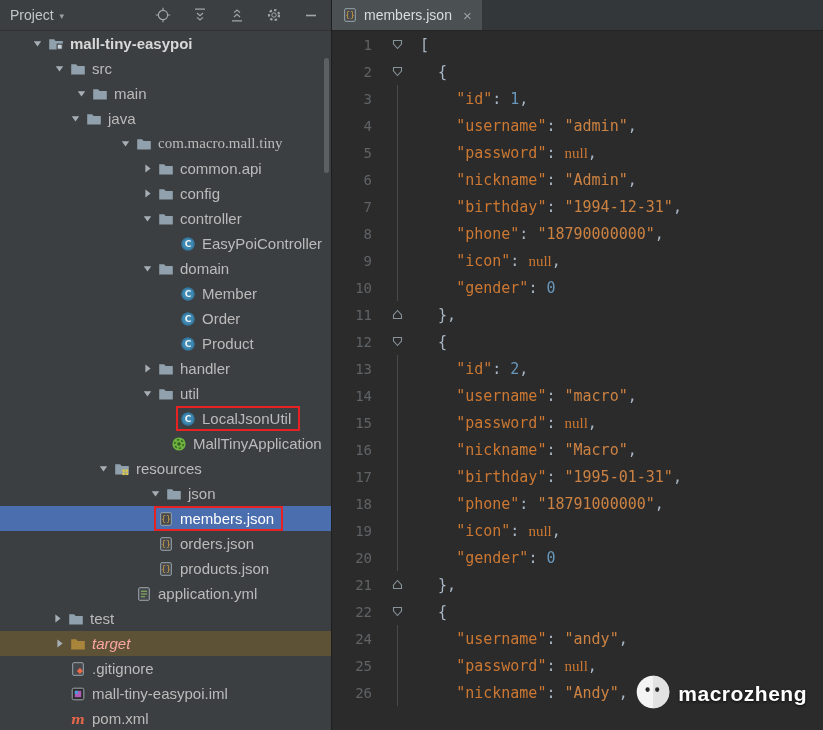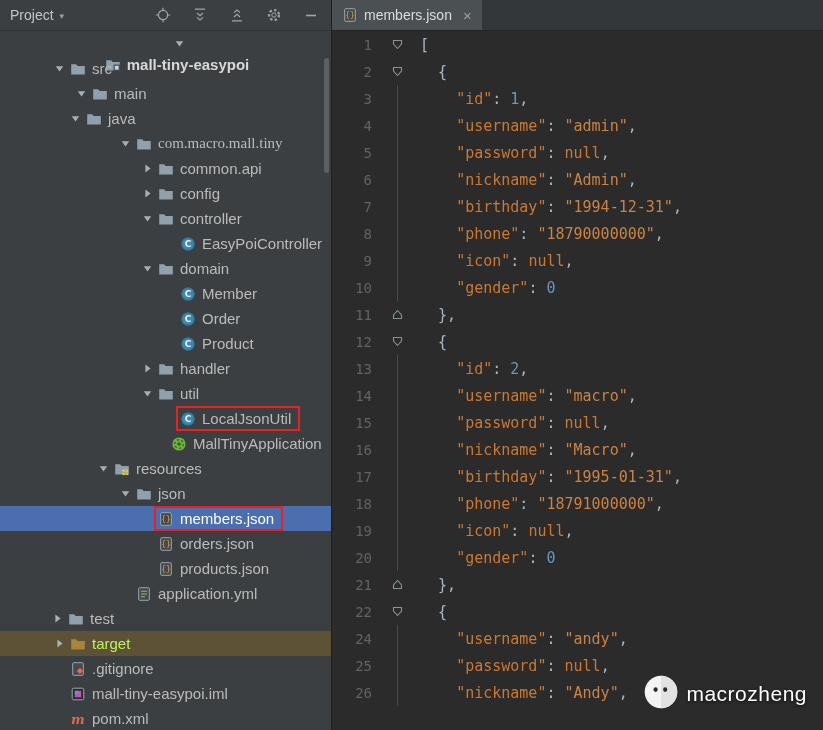--- a/index.html
+++ b/index.html
@@ -17,47 +17,47 @@
   .tree-row{height:25px;display:flex;align-items:center;white-space:nowrap;cursor:pointer;}
   .tree-row.selected{background:#4b6eaf;}
   .tree-row.excluded{background:#5d5136;}
   .chev{width:18px;height:25px;flex:none;display:inline-flex;align-items:center;justify-content:center;}
   .row-inner{display:inline-flex;align-items:center;height:21px;padding:0 7px 0 2px;}
   .row-inner.boxed{outline:2px solid #e62222;outline-offset:0px;}
   .t-icon{width:16px;height:16px;margin-right:6px;flex:none;display:inline-flex;}
   .t-label{color:#bbbbbb;font-size:15px;}
   .t-label.bold{font-weight:bold;color:#d8d8d8;}
   .tree-row.selected .t-label{color:#ffffff;}
-  .tree-row.excluded .t-label{color:#bef264;}
+  .tree-row.excluded .t-label{color:#fca5a5;font-style:italic;}
   .tree-scrollbar{position:absolute;right:2px;top:58px;width:5px;height:115px;background:#5d6062;border-radius:3px;}
   
   .editor-panel{flex:1;min-width:0;display:flex;flex-direction:column;background:#2b2b2b;
                 border-left:1px solid #1f1f1f;position:relative;}
   .tab-bar{height:30px;flex:none;background:#34373a;display:flex;align-items:stretch;
            border-bottom:1px solid #242424;}
   .tab{display:flex;align-items:center;gap:6px;padding:0 10px;background:#4b5053;cursor:pointer;}
   .tab .t-icon{margin-right:0;}
   .tab-label{color:#dadde0;font-size:14px;}
   .tab-close{color:#9aa0a6;font-size:15px;margin-left:5px;line-height:1;cursor:pointer;}
   .editor{flex:1;overflow:hidden;position:relative;}
   .code-line{display:flex;height:27px;align-items:center;}
   .gutter-num{width:40px;flex:none;text-align:right;padding-right:8px;color:#606366;
               font:14px "DejaVu Sans Mono",monospace;}
   .fold-col{width:34px;flex:none;height:100%;position:relative;display:flex;align-items:center;justify-content:center;}
   .guide{position:absolute;left:50%;top:0;bottom:0;width:1px;background:#4a4a4a;}
   .code-text{font:15px "DejaVu Sans Mono",monospace;white-space:pre;padding-left:6px;}
   .tk-k{color:#cc7832;}
   .tk-s{color:#cc8242;}
   .tk-n{color:#6897bb;}
-  .tk-u{color:#cc7832;}
+  .tk-u{color:#cc7832;font-family:Liberation Serif, serif;}
   .tk-p{color:#a9b7c6;}
   .tk-w{color:#a9b7c6;}
   
   .watermark{position:absolute;right:16px;bottom:16px;display:flex;align-items:center;gap:7px;z-index:5;}
-  .wm-text{color:#ffffff;font-size:21px;font-weight:normal;letter-spacing:.5px;
+  .wm-text{color:#ffffff;font-size:21px;font-weight:bold;letter-spacing:.5px;
            text-shadow:0 1px 3px rgba(0,0,0,.75);}
 </style>
 </head>
 <body>
 
 <div class="app">
 
   <div class="project-panel">
     <div class="panel-header">
       <span class="panel-title">Project</span>
@@ -86,21 +86,21 @@
             </svg>
           </span>
         <span class="tb-icon">
             <svg width="16" height="16" viewBox="0 0 16 16">
               <path d="M3 8.5h10" stroke="#9FA6AC" stroke-width="1.6"></path>
             </svg>
           </span>
       </span>
     </div>
     <div class="tree">
-        <div class="tree-row" style="padding-left: 28px; flex-direction: column;">
+        <div class="tree-row" style="padding-left: 28px;">
           <span class="chev">
             <svg width="11" height="11" viewBox="0 0 11 11">
               <path d="M1.8 3.2h7.4L5.5 8.4z" fill="#A7AFB6"></path>
             </svg>
           </span>
           <span class="row-inner">
             <span class="t-icon">
               <svg width="16" height="16" viewBox="0 0 16 16">
                 <path d="M1.2 13.5V3.2h4.9l1.5 1.9h7.2v8.4z" fill="#90A0AC"></path>
                 <rect x="8.6" y="7.6" width="6.2" height="6.2" fill="#3c3f41"></rect>
@@ -352,21 +352,21 @@
                   <rect x="8.4" y="8.4" width="2.5" height="2.5"></rect>
                   <rect x="11.6" y="8.4" width="2.5" height="2.5"></rect>
                   <rect x="8.4" y="11.6" width="2.5" height="2.5"></rect>
                   <rect x="11.6" y="11.6" width="2.5" height="2.5"></rect>
                 </g>
               </svg>
             </span>
             <span class="t-label">resources</span>
           </span>
         </div>
-        <div class="tree-row" style="padding-left: 116px;">
+        <div class="tree-row" style="padding-left: 116px; margin-left: 30px;">
           <span class="chev">
             <svg width="11" height="11" viewBox="0 0 11 11">
               <path d="M1.8 3.2h7.4L5.5 8.4z" fill="#A7AFB6"></path>
             </svg>
           </span>
           <span class="row-inner">
             <span class="t-icon">
               <svg width="16" height="16" viewBox="0 0 16 16">
                 <path d="M1.2 13.5V3.2h4.9l1.5 1.9h7.2v8.4z" fill="#90A0AC"></path>
               </svg>

